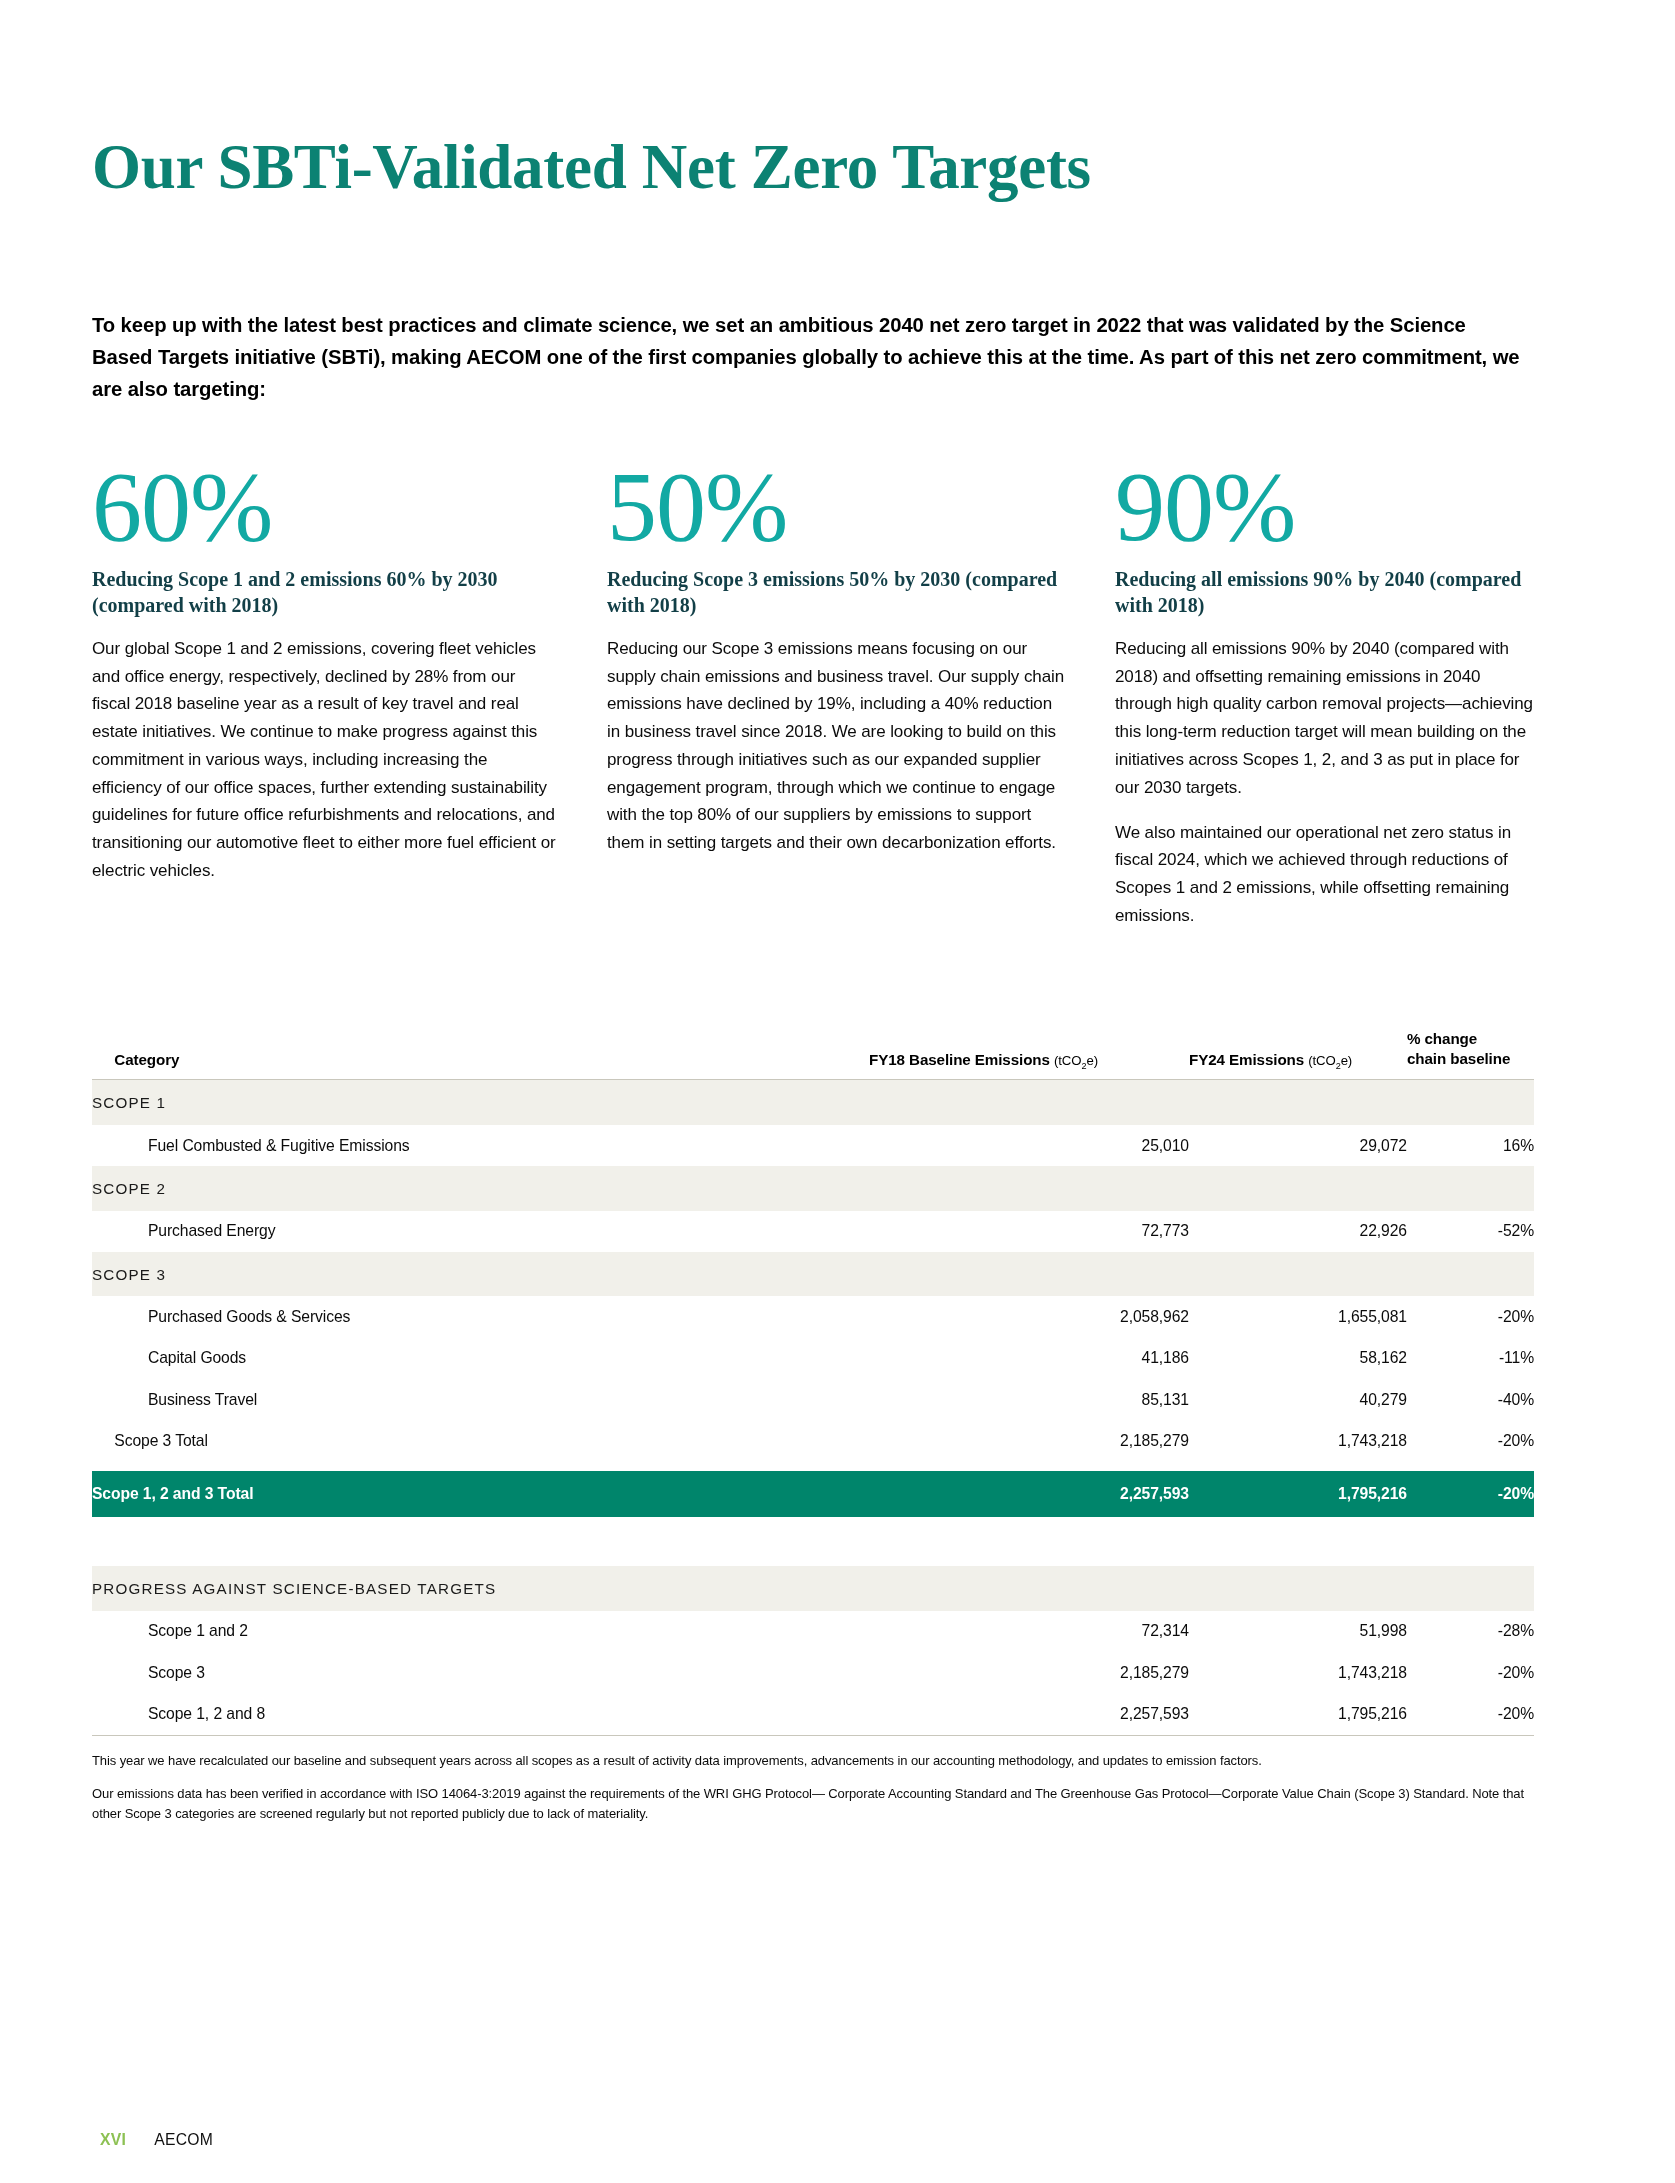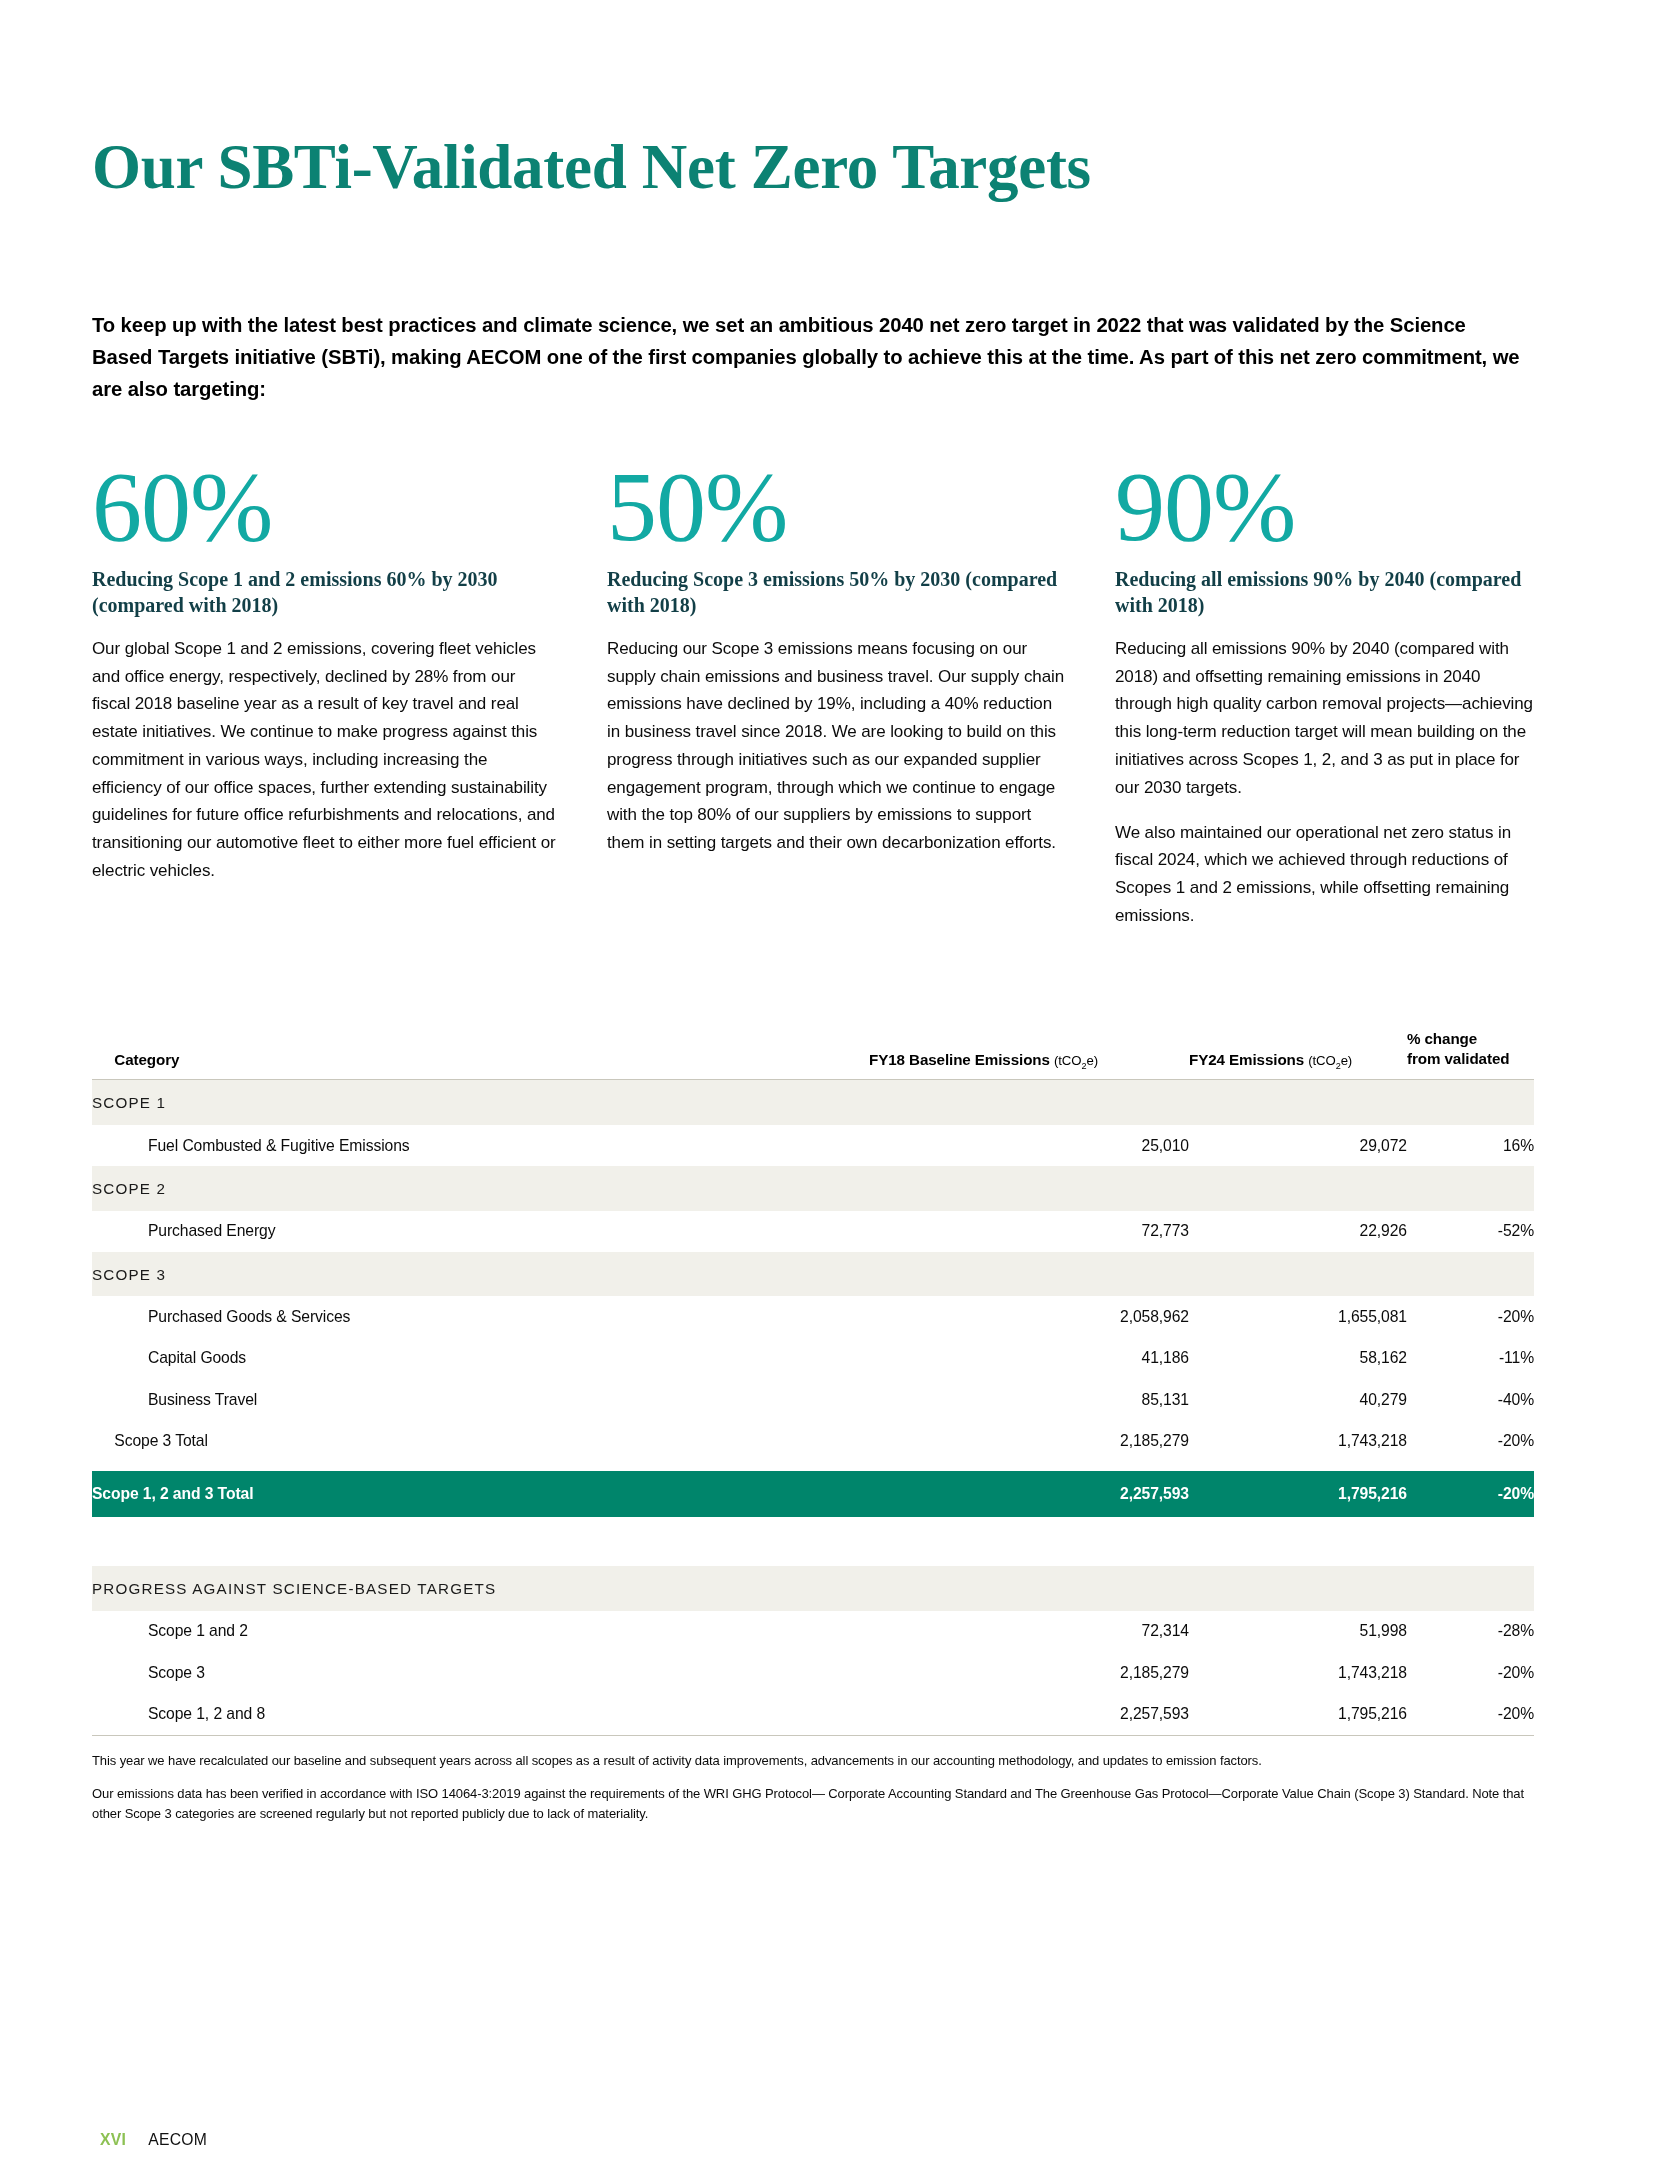--- a/index.html
+++ b/index.html
@@ -141,21 +141,21 @@
   }
   .footnote:last-child{margin-bottom:0;}
 
   
   .footer{
     position:absolute;
     left:100px;
     bottom:34px;
     display:flex;
     align-items:baseline;
-    gap:22px;
+    gap:28px;
     justify-content:flex-end;
   }
   .folio{
     font-size:15.7px;font-weight:700;color:#8DC153;letter-spacing:0.3px;
   }
   .brand{
     font-size:15.7px;font-weight:400;color:#111;letter-spacing:0.3px;
   }
 </style>
 </head>
@@ -198,21 +198,21 @@
           <col class="c3">
           <col class="c4">
         </colgroup>
       <thead>
         <tr>
           <th class="left">Category</th>
           <th class="right"><span>FY18 Baseline Emissions</span> <span class="unit"><span>(tCO</span><sub>2</sub><span>e)</span></span></th>
           <th class="right"><span>FY24 Emissions</span> <span class="unit"><span>(tCO</span><sub>2</sub><span>e)</span></span></th>
           <th class="right">
               <span class="stack">% change</span>
-              <span class="stack">from validated</span>
+              <span class="stack">chain baseline</span>
             </th>
         </tr>
       </thead>
       <tbody>
 
         <tr class="scope-head topline">
           <td class="cat" colspan="4">SCOPE 1</td>
         </tr>
         <tr>
           <td class="cat indent">Fuel Combusted &amp; Fugitive Emissions</td>

